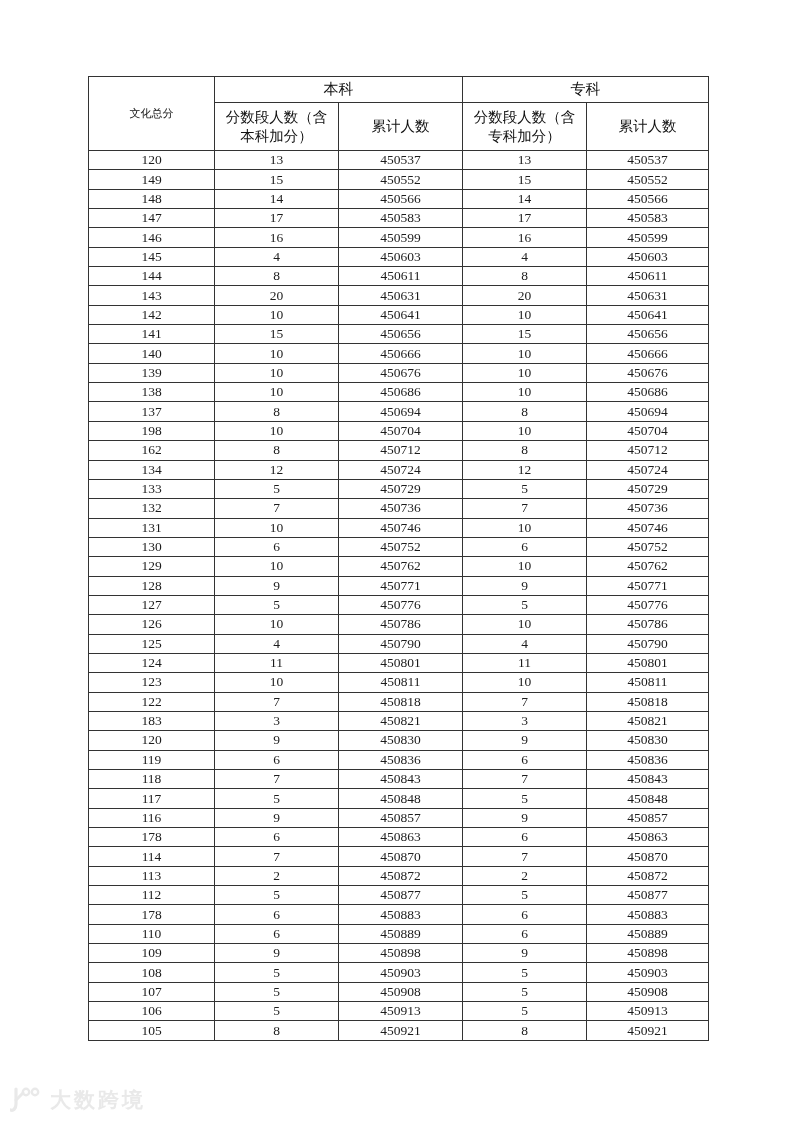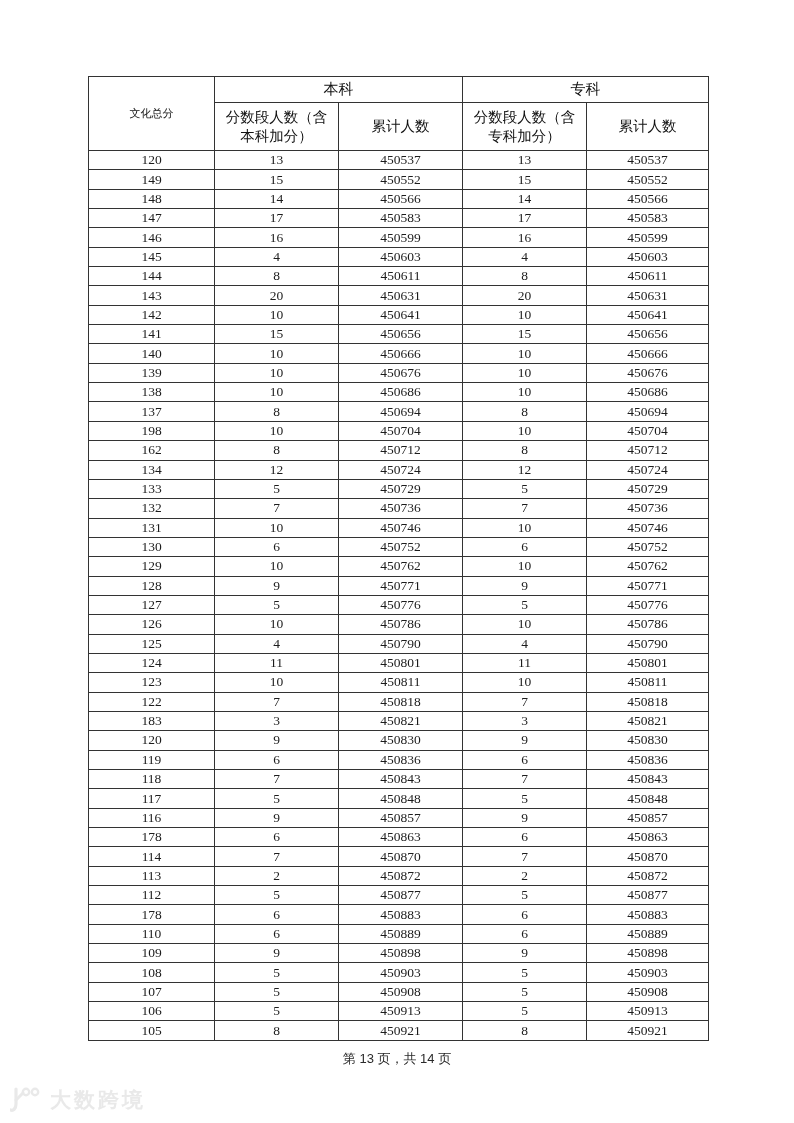--- a/index.html
+++ b/index.html
@@ -441,21 +441,20 @@
         <tr>
           <td>105</td>
           <td>8</td>
           <td>450921</td>
           <td>8</td>
           <td>450921</td>
         </tr>
       </tbody>
   </table>
 
-  <div class="page-footer">第 13 页，共 14 页</div>
 
   <div class="watermark">
     <svg class="wm-logo" viewBox="0 0 34 26">
       <path d="M6 2 L6 17 C6 22 3 24 0.5 23" fill="none" stroke="#e9e9e9" stroke-width="3.2" stroke-linecap="round"></path>
       <path d="M6 13 L13 6" fill="none" stroke="#e9e9e9" stroke-width="3" stroke-linecap="round"></path>
       <circle cx="16" cy="5" r="3.2" fill="none" stroke="#e9e9e9" stroke-width="2.4"></circle>
       <circle cx="25" cy="5" r="3.2" fill="none" stroke="#e9e9e9" stroke-width="2.4"></circle>
     </svg>
     <span class="wm-text">大数跨境</span>
   </div>

